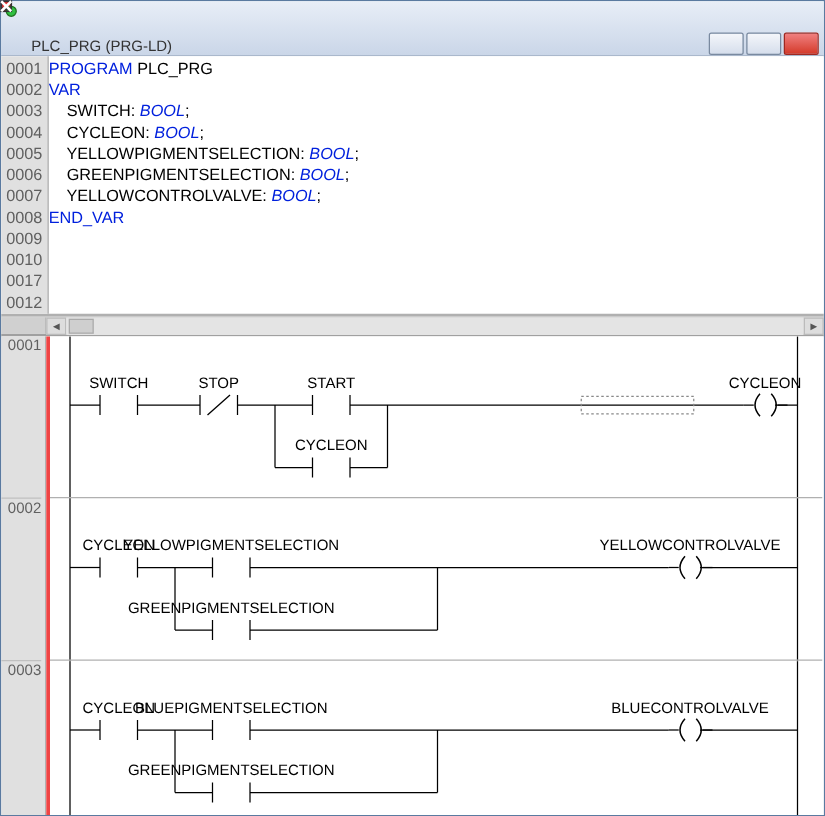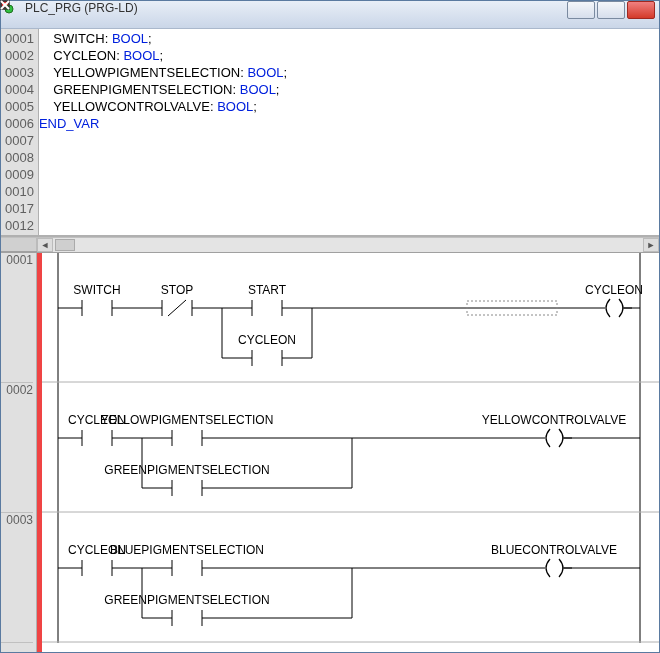--- a/index.html
+++ b/index.html
@@ -12,25 +12,25 @@
   }
   .window {
     width: 660px;
     height: 653px;
     border: 1px solid #5a7aa0;
     background: #fff;
     display: flex;
     flex-direction: column;
   }
   .titlebar {
-    height: 28px;
+    height: 44px;
     background: linear-gradient(#e8eef7, #cad6e8);
     border-bottom: 1px solid #aab8cc;
     display: flex;
-    align-items: flex-start;
+    align-items: flex-end;
     padding: 0 4px;
     font-size: 12px;
     color: #333;
   }
   .titlebar .icon {
     width: 16px; height: 16px; margin-right: 4px;
     display: inline-flex; align-items: center; justify-content: center;
   }
   .titlebar .title { flex: 1; }
   .winbtns { display: flex; gap: 2px; }
@@ -59,21 +59,21 @@
     background: #e0e0e0;
     color: #606060;
     text-align: right;
     border-right: 1px solid #b0b0b0;
     padding: 1px 2px;
   }
   .linenums div { height: 17px; line-height: 17px; padding: 0 2px; }
   .codelines { padding: 1px 0; flex: 1; }
   .codelines .line { height: 17px; line-height: 17px; white-space: pre; }
   .kw { color: #0020dd; }
-  .type { color: #0020dd; }
+  .type { color: #0020dd; font-style: italic; }
   .hscrollbar {
     height: 16px;
     background: #e8e8e8;
     border-top: 1px solid #c0c0c0;
     border-bottom: 2px solid #a0a0a0;
     display: flex; align-items: center;
   }
   .hscrollbar .arrow {
     width: 16px; height: 14px; display:flex; align-items:center; justify-content:center;
     color: #555; background:#ddd; border:1px solid #bbb; font-size:9px;
@@ -96,21 +96,21 @@
     border-right: 1px solid #b0b0b0;
     color: #606060;
     text-align: right;
     padding-right: 3px;
   }
   .rungnums .rn { border-bottom: 1px solid #c0c0c0; }
   .laddercanvas {
     flex: 1;
     background: #fff;
     position: relative;
-    border-left: 5px solid #ef4444;
+    border-left: 3px solid #ef4444;
   }
   svg { position: absolute; left: 0; top: 0; }
   svg text { font-family: "Segoe UI", Tahoma, sans-serif; font-size: 12px; fill: #000; }
 </style>
 </head>
 <body>
 
 <div class="window">
   <div class="titlebar">
     <span class="icon">
@@ -150,20 +150,22 @@
           <div>0005</div>
           <div>0006</div>
           <div>0007</div>
           <div>0008</div>
           <div>0009</div>
           <div>0010</div>
           <div>0017</div>
           <div>0012</div>
         </div>
       <div class="codelines" id="codelines">
+          <div class="line"><span class="kw">PROGRAM</span> PLC_PRG</div>
+          <div class="line"><span class="kw">VAR</span></div>
           <div class="line">    SWITCH: <span class="type">BOOL</span>;</div>
           <div class="line">    CYCLEON: <span class="type">BOOL</span>;</div>
           <div class="line">    YELLOWPIGMENTSELECTION: <span class="type">BOOL</span>;</div>
           <div class="line">    GREENPIGMENTSELECTION: <span class="type">BOOL</span>;</div>
           <div class="line">    YELLOWCONTROLVALVE: <span class="type">BOOL</span>;</div>
           <div class="line"><span class="kw">END_VAR</span></div>
         </div>
     </div>
     <div class="hscrollbar">
       <div style="width:36px;background:#d0d0d0;height:100%;border-right:1px solid #bbb"></div>

